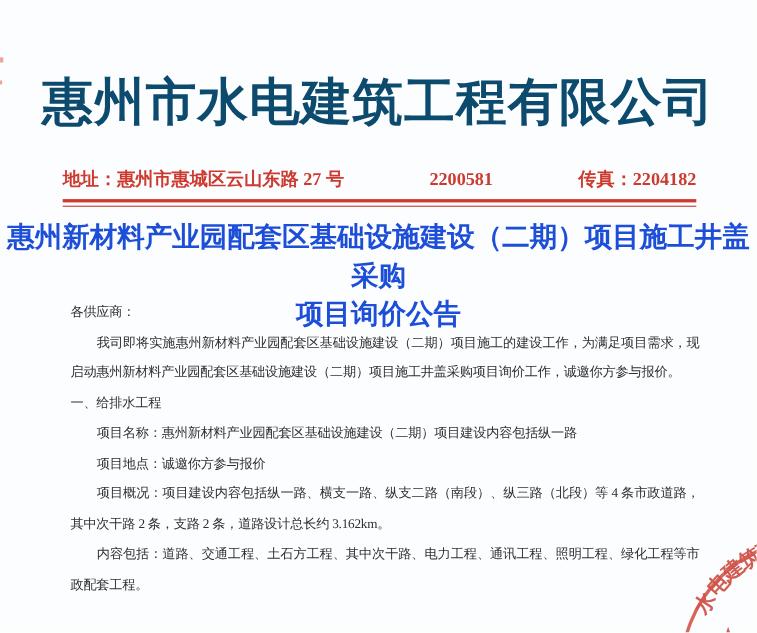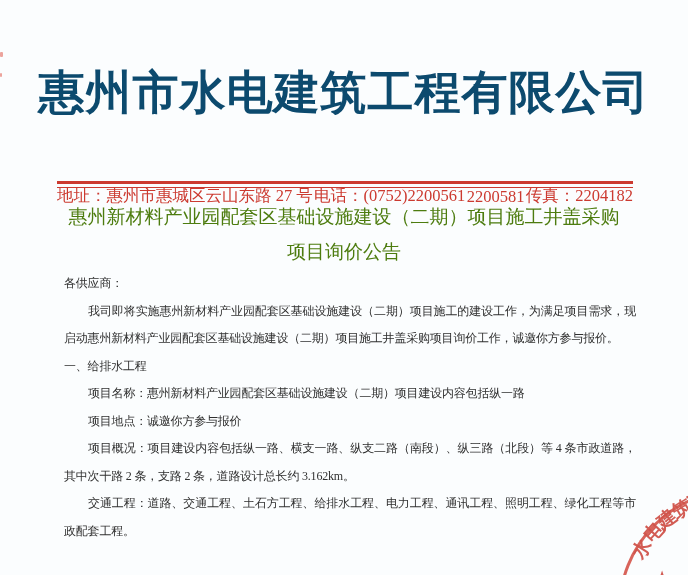--- a/index.html
+++ b/index.html
@@ -23,45 +23,44 @@
     font-weight: bold;
     color: #0c4a6e;
     letter-spacing: 1px;
     white-space: nowrap;
   }
   .contact {
     position: absolute;
     top: 152px; left: 57px; width: 576px;
     display: flex;
     justify-content: space-between;
-    align-items: flex-end;
+    align-items: center;
     font-size: 16.5px;
-    font-weight: normal;
+    font-weight: bold;
     color: #cc3a30;
     white-space: nowrap;
-    margin-top: 33px;
   }
   .rule-thick {
     position: absolute;
     top: 181px; left: 57px; width: 576px; height: 3px;
     background: #cc3a30;
   }
   .rule-thin {
     position: absolute;
     top: 187px; left: 57px; width: 576px; height: 1px;
     background: #cc3a30;
   }
   
   .doc-title {
     position: absolute;
     top: 199px; left: 0; right: 0;
     text-align: center;
-    font-size: 19px;
-    font-weight: normal;
-    color: #4d7c0f;
+    font-size: 25px;
+    font-weight: bold;
+    color: #1d4ed8;
     line-height: 35px;
   }
   
   .body {
     position: absolute;
     top: 270px; left: 64px; width: 572px;
     font-size: 12px;
     line-height: 27.5px;
     color: #2f2f2f;
     letter-spacing: -0.2px;
@@ -121,41 +120,40 @@
 
 <div class="page">
 
   <div class="speck s1"></div>
   <div class="speck s2"></div>
 
   <h1 class="company">惠州市水电建筑工程有限公司</h1>
 
   <div class="contact">
     <span>地址：惠州市惠城区云山东路 27 号</span>
-    <span>电话：(0752)2200561</span>
     <span>2200581</span>
     <span>传真：2204182</span>
   </div>
 
   <div class="rule-thick"></div>
   <div class="rule-thin"></div>
 
   <div class="doc-title">
     <div>惠州新材料产业园配套区基础设施建设（二期）项目施工井盖采购</div>
     <div>项目询价公告</div>
   </div>
 
   <div class="body">
     <p>各供应商：</p>
     <p class="indent">我司即将实施惠州新材料产业园配套区基础设施建设（二期）项目施工的建设工作，为满足项目需求，现启动惠州新材料产业园配套区基础设施建设（二期）项目施工井盖采购项目询价工作，诚邀你方参与报价。</p>
     <p>一、给排水工程</p>
     <p class="indent">项目名称：惠州新材料产业园配套区基础设施建设（二期）项目建设内容包括纵一路</p>
     <p class="indent">项目地点：诚邀你方参与报价</p>
     <p class="indent">项目概况：项目建设内容包括纵一路、横支一路、纵支二路（南段）、纵三路（北段）等 4 条市政道路，其中次干路 2 条，支路 2 条，道路设计总长约 3.162km。</p>
-    <p class="indent">交通工程：道路、交通工程、土石方工程、给排水工程、电力工程、通讯工程、照明工程、绿化工程等市政配套工程。</p>
+    <p class="indent">内容包括：道路、交通工程、土石方工程、其中次干路、电力工程、通讯工程、照明工程、绿化工程等市政配套工程。</p>
   </div>
 
   <div class="stamp">
     <div class="stamp-ring"></div>
     <span class="stamp-char c0">水</span>
     <span class="stamp-char c1">电</span>
     <span class="stamp-char c2">建</span>
     <span class="stamp-char c3">筑</span>
     <span class="stamp-char c4">工</span>
     <span class="stamp-star">★</span>

